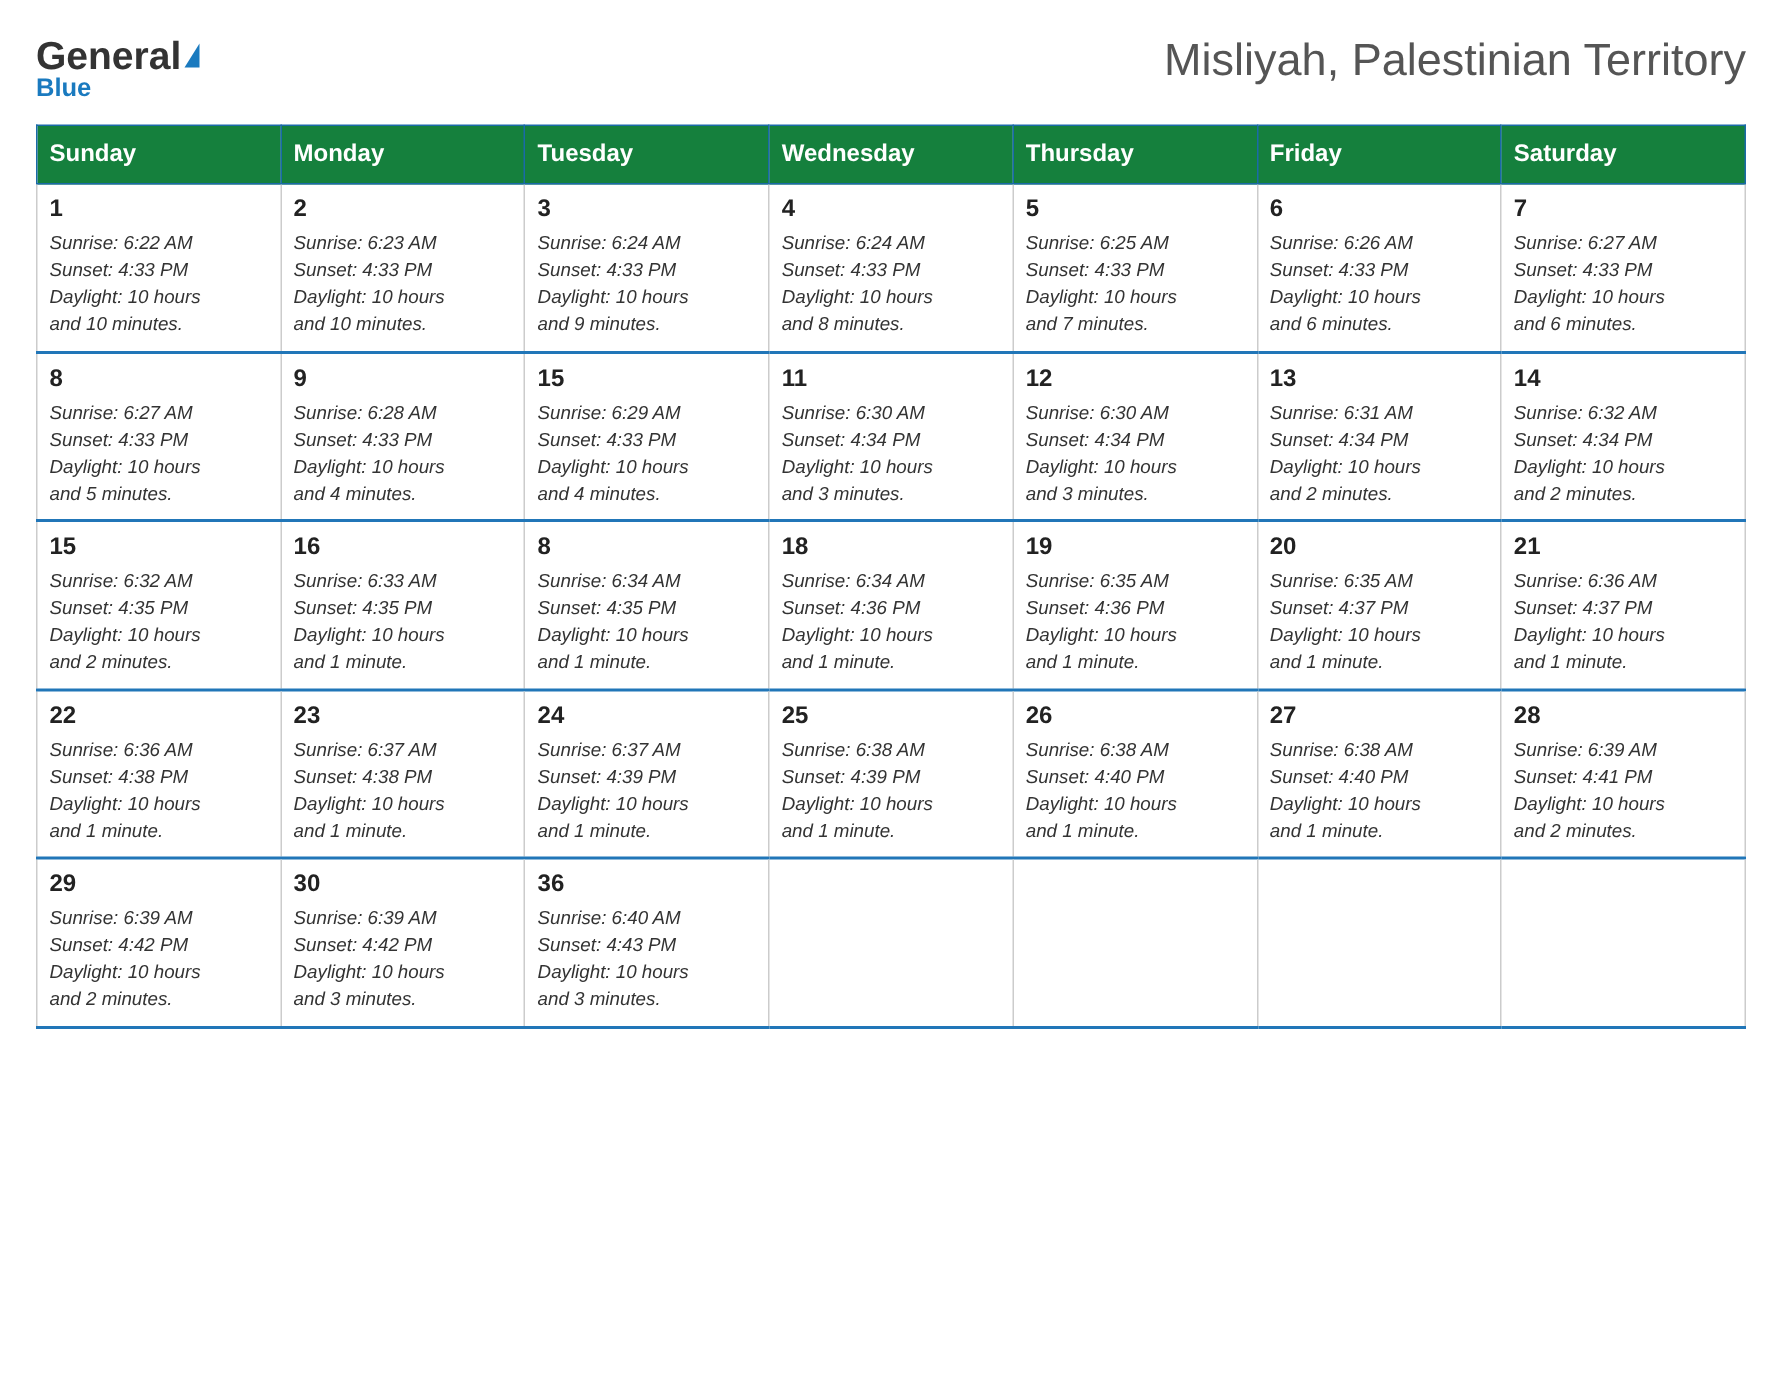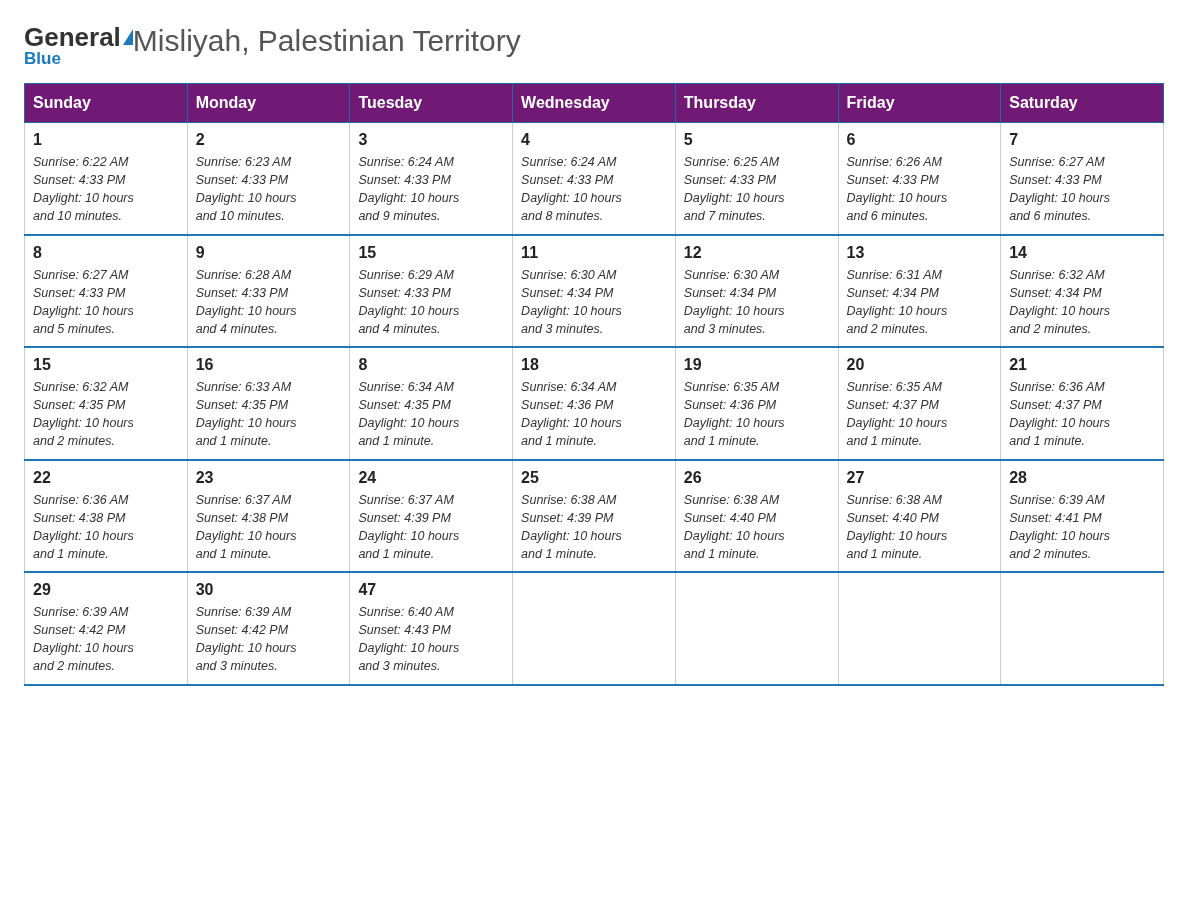--- a/index.html
+++ b/index.html
@@ -5,21 +5,21 @@
     * { box-sizing: border-box; margin: 0; padding: 0; }
     body {
       font-family: Arial, sans-serif;
       background: #fff;
       padding: 24px;
       width: 1188px;
       min-height: 918px;
     }
     .header {
       display: flex;
-      justify-content: flex-start;
+      justify-content: space-between;
       align-items: flex-start;
       margin-bottom: 16px;
     }
     .logo {
       display: flex;
       flex-direction: column;
       align-items: flex-start;
     }
     .logo-general {
       font-size: 26px;
@@ -54,21 +54,21 @@
     .location-title {
       font-size: 30px;
       color: #555;
     }
     .calendar-table {
       width: 100%;
       border-collapse: collapse;
       border: 1px solid #ccc;
     }
     .calendar-table th {
-      background-color: #701a75;
+      background-color: #15803d;
       color: #fff;
       font-size: 16px;
       font-weight: bold;
       padding: 10px 8px;
       text-align: left;
       border: 1px solid #1a6aa8;
     }
     .calendar-table td {
       vertical-align: top;
       padding: 8px;
@@ -249,21 +249,21 @@
       <tr class="week-row">
         <td>
           <span class="day-number">29</span>
           <div class="day-info">Sunrise: 6:39 AM<br>Sunset: 4:42 PM<br>Daylight: 10 hours<br>and 2 minutes.</div>
         </td>
         <td>
           <span class="day-number">30</span>
           <div class="day-info">Sunrise: 6:39 AM<br>Sunset: 4:42 PM<br>Daylight: 10 hours<br>and 3 minutes.</div>
         </td>
         <td>
-          <span class="day-number">47</span>
+          <span class="day-number">36</span>
           <div class="day-info">Sunrise: 6:40 AM<br>Sunset: 4:43 PM<br>Daylight: 10 hours<br>and 3 minutes.</div>
         </td>
         <td class="empty-cell"></td>
         <td class="empty-cell"></td>
         <td class="empty-cell"></td>
         <td class="empty-cell"></td>
       </tr>
     </tbody>
 </table>
 

